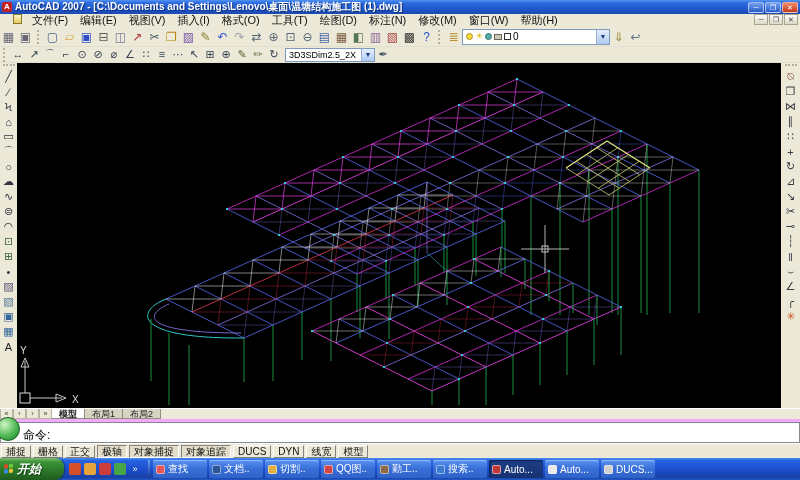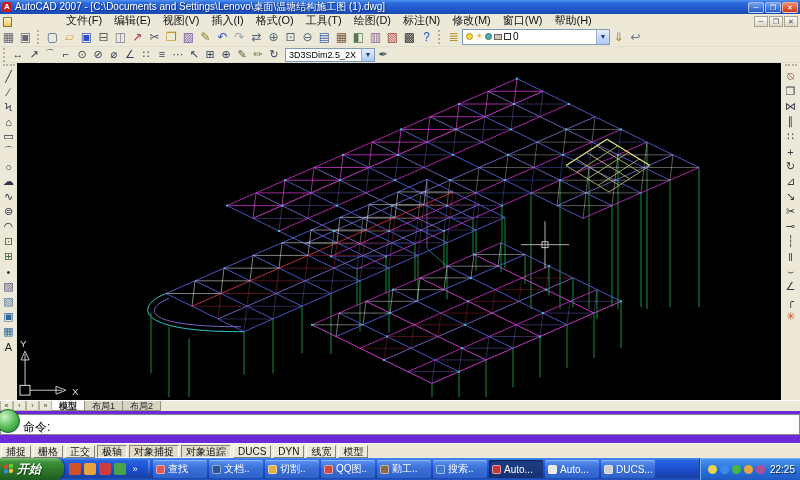--- a/index.html
+++ b/index.html
@@ -3,27 +3,27 @@
 <meta charset="utf-8">
 <style>
   * { margin:0; padding:0; box-sizing:border-box; }
   html,body { width:800px; height:480px; overflow:hidden; }
   body { font-family:"Liberation Sans","DejaVu Sans",sans-serif; font-size:11px; background:#ece9d8; }
   #app { position:absolute; inset:0; width:800px; height:480px; display:flex; flex-direction:column; }
 
   
   .titlebar { height:14px; background:linear-gradient(180deg,#5294f2 0%,#2f6ce0 20%,#1e54c8 70%,#1c4ab2 100%); display:flex; align-items:center; padding:0 2px; flex:0 0 auto; }
   .app-ico { width:10px; height:10px; background:#c42222; color:#fff; font-size:8px; font-weight:bold; line-height:10px; text-align:center; border-radius:2px; margin-right:3px; flex:0 0 auto; }
-  .title-text { color:#fff; font-weight:normal; font-size:10px; white-space:nowrap; overflow:hidden; text-shadow:1px 1px 1px #0a2a6a; flex:1 1 auto; }
+  .title-text { color:#fff; font-weight:bold; font-size:10px; white-space:nowrap; overflow:hidden; text-shadow:1px 1px 1px #0a2a6a; flex:1 1 auto; }
   .winbtns { display:flex; gap:1px; flex:0 0 auto; }
   .wbtn { width:16px; height:11px; border-radius:2px; border:1px solid rgba(255,255,255,.55); color:#fff; font-size:7px; line-height:9px; text-align:center; background:linear-gradient(#71a1f0,#2a5cc8); }
   .wbtn.close { background:linear-gradient(#ef8a66,#c43a1d); }
 
   
-  .menubar { height:13px; background:#ece9d8; display:flex; align-items:flex-end; padding-left:2px; flex:0 0 auto;gap:44px; }
+  .menubar { height:13px; background:#ece9d8; display:flex; align-items:flex-start; padding-left:12px; flex:0 0 auto; }
   .doc-ico { width:9px; height:10px; background:linear-gradient(#fdf5cf,#e8c85a); border:1px solid #8a7a30; margin:0 4px 0 1px; }
   .menuitem { padding:0 6px; font-size:11px; line-height:13px; color:#111; white-space:nowrap; }
   .docbtns { margin-left:auto; display:flex; gap:1px; padding-right:2px; }
   .dbtn { width:14px; height:11px; background:linear-gradient(#fdfdfa,#dcd8c8); border:1px solid #a8a490; color:#444; font-size:7px; line-height:9px; text-align:center; }
 
   
   .tbrow { background:#ece9d8; display:flex; align-items:center; flex:0 0 auto; border-bottom:1px solid #e2dfcf; }
   .tbrow1 { height:20px; }
   .tbrow2 { height:16px; }
   .grip { width:5px; height:14px; border-left:2px dotted #b4b09e; margin:0 2px 0 3px; }
@@ -53,21 +53,21 @@
   .canvas svg { position:absolute; inset:0; }
 
   
   .tabstrip { height:11px; background:#ece9d8; display:flex; align-items:stretch; flex:0 0 auto; border-top:1px solid #fff; }
   .tnav { width:13px; font-size:7px; line-height:10px; text-align:center; color:#333; background:#ece9d8; border:1px solid #b8b4a0; border-top:none; }
   .tab { padding:0 7px; font-size:9px; line-height:10px; color:#222; background:#d8d4c2; border:1px solid #928f7e; border-top:none; border-left:none; }
   .tab.active { background:#fff; font-weight:bold; }
   .tabfill { flex:1; }
 
   
-  .cmdwin { height:32px; background:#6d28d9; padding-top:3px; flex:0 0 auto; position:relative; }
+  .cmdwin { height:24px; background:#f0abfc; padding-top:3px; flex:0 0 auto; position:relative; }
   .cmdtext { height:21px; background:#fff; border:1px solid #828790; font-size:12px; color:#000; padding:4px 0 0 22px; }
   .floatball { position:absolute; left:-4px; top:-2px; width:24px; height:24px; border-radius:50%; background:radial-gradient(circle at 35% 30%,#cdf5c3,#4fb854 55%,#1f7a2e); border:1px solid #16601f; z-index:5; }
 
   
   .statusbar { height:15px; background:#ece9d8; border-top:1px solid #fff; display:flex; align-items:center; font-size:10px; flex:0 0 auto; }
   .coords { width:206px; padding-left:5px; color:#111; letter-spacing:.2px; white-space:nowrap; }
   .sbtn { margin:0 1px; padding:0 4px; height:13px; line-height:12px; border:1px solid; border-color:#fff #848280 #848280 #fff; color:#111; white-space:nowrap; }
   .sbtn.pressed { border-color:#848280 #fff #fff #848280; background:#e2ddc8; }
 
   
@@ -698,25 +698,15 @@
         </div>
         <div class="taskbtn">
           <span class="tico" style="background: rgb(232, 232, 232);"></span>
           <span>Auto...</span>
         </div>
         <div class="taskbtn">
           <span class="tico" style="background: rgb(208, 208, 208);"></span>
           <span>DUCS...</span>
         </div>
       </div>
-    <div class="tray">
-      <span id="tray-icons" style="display:flex;gap:3px;">
-          <span class="tri" style="background: rgb(232, 212, 77);"></span>
-          <span class="tri" style="background: rgb(58, 138, 232);"></span>
-          <span class="tri" style="background: rgb(70, 181, 70);"></span>
-          <span class="tri" style="background: rgb(232, 163, 58);"></span>
-          <span class="tri" style="background: rgb(176, 80, 144);"></span>
-        </span>
-      <span class="time">22:25</span>
-    </div>
   </div>
 
 </div>
 
 </body></html>

